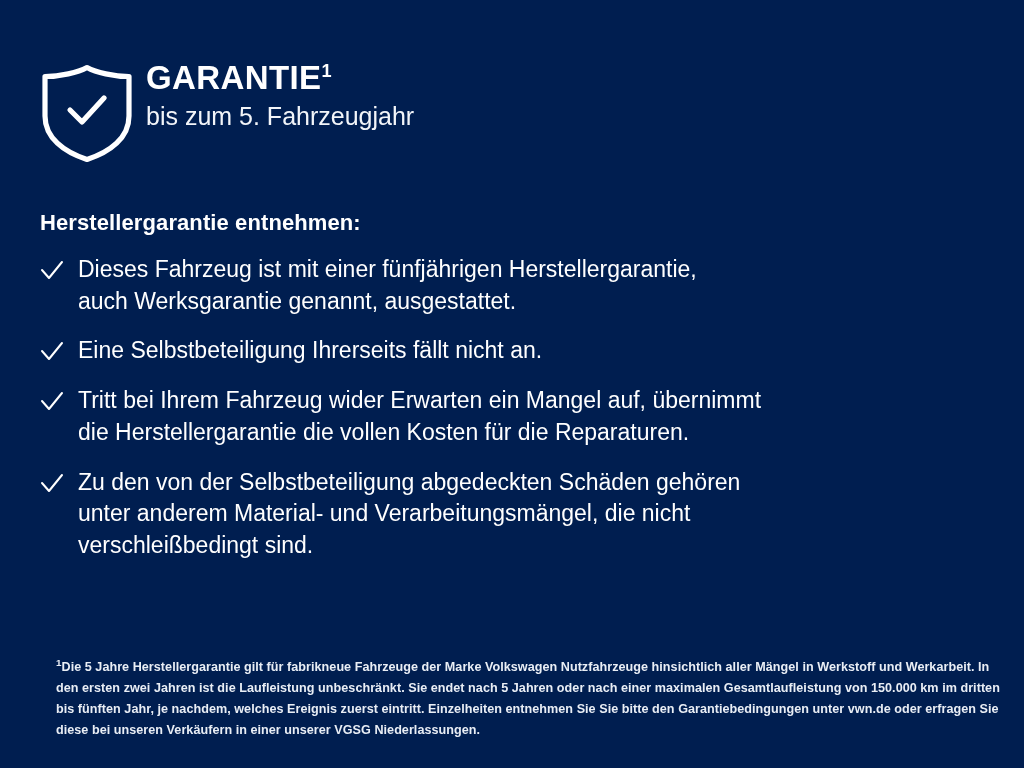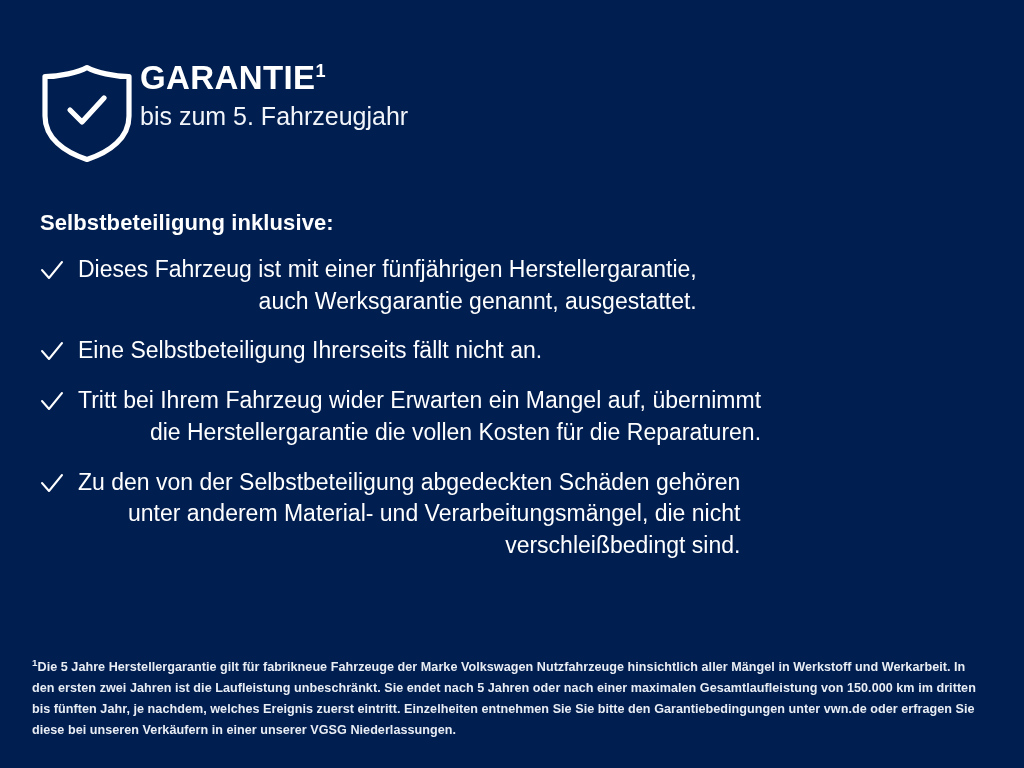--- a/index.html
+++ b/index.html
@@ -32,21 +32,21 @@
   }
 
   .shield-icon {
     width:94px; height:102px;
     flex:0 0 94px;
     margin-top:4px;
   }
   .shield-icon svg { display:block; width:94px; height:102px; }
 
   .header-text {
-    margin-left:6px;
+    margin-left:12px;
     padding-top:2px;
   }
 
   .title-main {
     font-size:33px;
     font-weight:bold;
     letter-spacing:0.4px;
     line-height:1.08;
     white-space:nowrap;
   }
@@ -95,27 +95,26 @@
     padding-top:6px;
   }
   .check-mark svg { display:block; width:24px; height:22px; }
 
   .check-text {
     font-size:23px;
     font-weight:400;
     line-height:1.38;
     color:#ffffff;
     white-space:pre-line;
-    text-align:right;
   }
 
   
   .footnote {
     position:absolute;
-    left:32px; top:655px;
+    left:56px; top:655px;
     width:952px;
     font-size:12.6px;
     font-weight:bold;
     line-height:1.66;
     color:#e9eef5;
     letter-spacing:0.04px;
   }
   .footnote .sup {
     font-size:0.78em;
     vertical-align:super;
@@ -139,21 +138,21 @@
 
     <div class="header-text">
       <div class="title-main"><span>GARANTIE</span><span class="sup">1</span></div>
       <div class="title-sub">bis zum 5. Fahrzeugjahr</div>
     </div>
 
   </div>
 
   <div class="body-block">
 
-    <div class="body-heading">Selbstbeteiligung inklusive:</div>
+    <div class="body-heading">Herstellergarantie entnehmen:</div>
 
     <ul class="check-list">
 
       <li class="check-item">
         <span class="check-mark">
           <svg viewBox="0 0 24 22" fill="none" xmlns="http://www.w3.org/2000/svg">
             <path d="M2 10 L9 18 L22 2" stroke="#ffffff" stroke-width="2" stroke-linecap="round" stroke-linejoin="round"></path>
           </svg>
         </span>
         <span class="check-text">Dieses Fahrzeug ist mit einer fünfjährigen Herstellergarantie,

